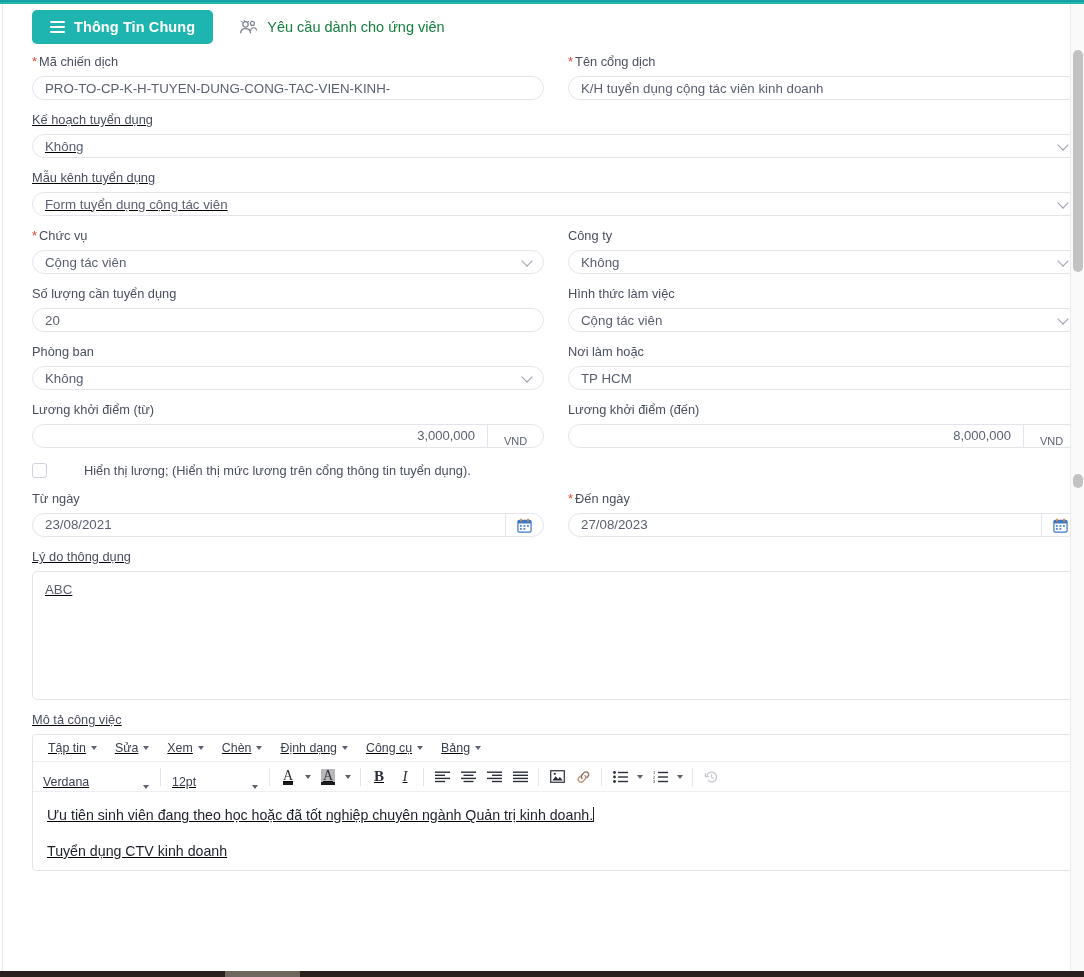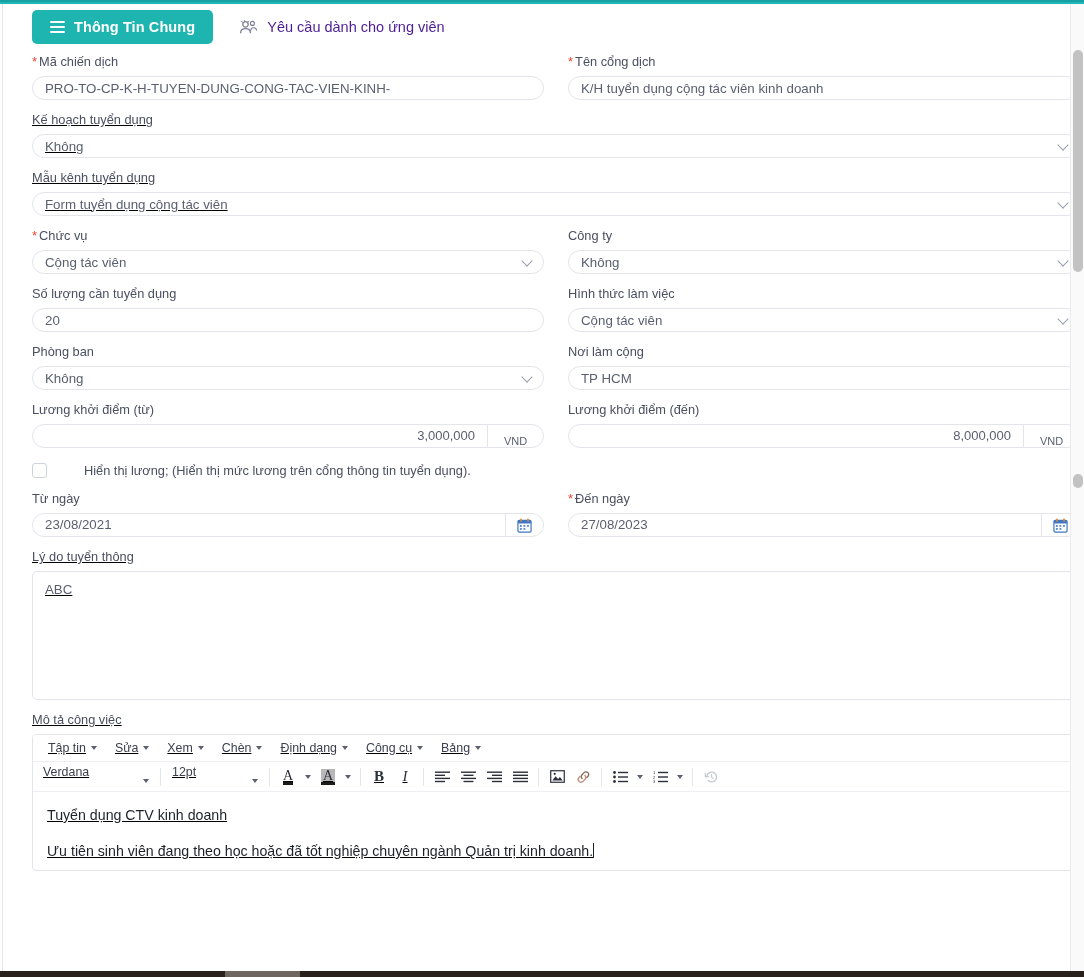--- a/index.html
+++ b/index.html
@@ -60,21 +60,21 @@
     cursor: pointer;
     white-space: nowrap;
   }
   .tab.active {
     background: #1eb5b0;
     color: #ffffff;
     font-weight: bold;
     letter-spacing: .1px;
   }
   .tab.inactive {
-    color: #4c1d95;
+    color: #15803d;
     background: transparent;
     margin-left: 8px;
   }
   .icon-hamburger {
     width: 15px; height: 12px;
     display: inline-block;
     position: relative;
   }
   .icon-hamburger i {
     position: absolute; left: 0; width: 15px; height: 2px;
@@ -244,26 +244,25 @@
   }
 
   .ed-toolbar {
     height: 30px;
     display: flex; align-items: center;
     border-bottom: 1px solid #eceef1;
     padding: 0 4px;
     background: #fff;
   }
   .tb-select {
-    display: flex; align-items: flex-start;
+    display: flex; align-items: flex-end;
     font-size: 12.4px; color: #3a3f4d;
     cursor: pointer;
     height: 24px;
     padding: 0 6px;
-    flex-direction: column;
   }
   .tb-select .nm { display:inline-block; }
   .tb-select .tri { margin-left: 8px; }
   .tb-sep {
     width: 1px; height: 18px; background: #e4e6ea; margin: 0 5px;
     flex: none;
   }
   .tb-btn {
     width: 26px; height: 24px;
     display: flex; align-items: center; justify-content: center;
@@ -446,21 +445,21 @@
           <div class="fieldwrap">
             <label class="lbl">Phòng ban</label>
             <div class="ctrl select">
               <span class="val">Không</span>
               <span class="caret"></span>
             </div>
           </div>
         </div>
         <div class="col">
           <div class="fieldwrap">
-            <label class="lbl">Nơi làm cộng</label>
+            <label class="lbl">Nơi làm hoặc</label>
             <div class="ctrl">
               <span class="val">TP HCM</span>
             </div>
           </div>
         </div>
       </div>
 
       <div class="row">
         <div class="col">
           <div class="fieldwrap">
@@ -532,21 +531,21 @@
                 </svg>
               </span>
             </div>
           </div>
         </div>
       </div>
 
       <div class="row">
         <div class="col full">
           <div class="fieldwrap">
-            <label class="lbl">Lý do tuyển thông</label>
+            <label class="lbl">Lý do thông dụng</label>
             <div class="tarea">
               <span>ABC</span>
               <span class="grip">
                   <i></i>
                   <i></i>
                 </span>
             </div>
           </div>
         </div>
       </div>
@@ -712,22 +711,22 @@
               <div class="tb-btn disabled">
                 <svg width="15" height="14" viewBox="0 0 16 16">
                   <path d="M2.6 7.4A5.6 5.6 0 1 1 4.2 12" fill="none" stroke="#6b7280" stroke-width="1.5" stroke-linecap="round"></path>
                   <path d="M1 4.2v3.4h3.4" fill="none" stroke="#6b7280" stroke-width="1.5" stroke-linecap="round" stroke-linejoin="round"></path>
                   <path d="M8 5.2v3l2 1.2" fill="none" stroke="#6b7280" stroke-width="1.3" stroke-linecap="round"></path>
                 </svg>
               </div>
             </div>
 
             <div class="ed-body">
+              <p><span>Ưu tiên sinh viên đang theo học hoặc đã tốt nghiệp chuyên ngành Quản trị kinh doanh.</span><span class="caretbar"></span></p>
               <p>Tuyển dụng CTV kinh doanh</p>
-              <p><span>Ưu tiên sinh viên đang theo học hoặc đã tốt nghiệp chuyên ngành Quản trị kinh doanh.</span><span class="caretbar"></span></p>
             </div>
 
           </div>
         </div>
       </div>
 
     </div>
   </div>
 
   <div class="vscroll">

